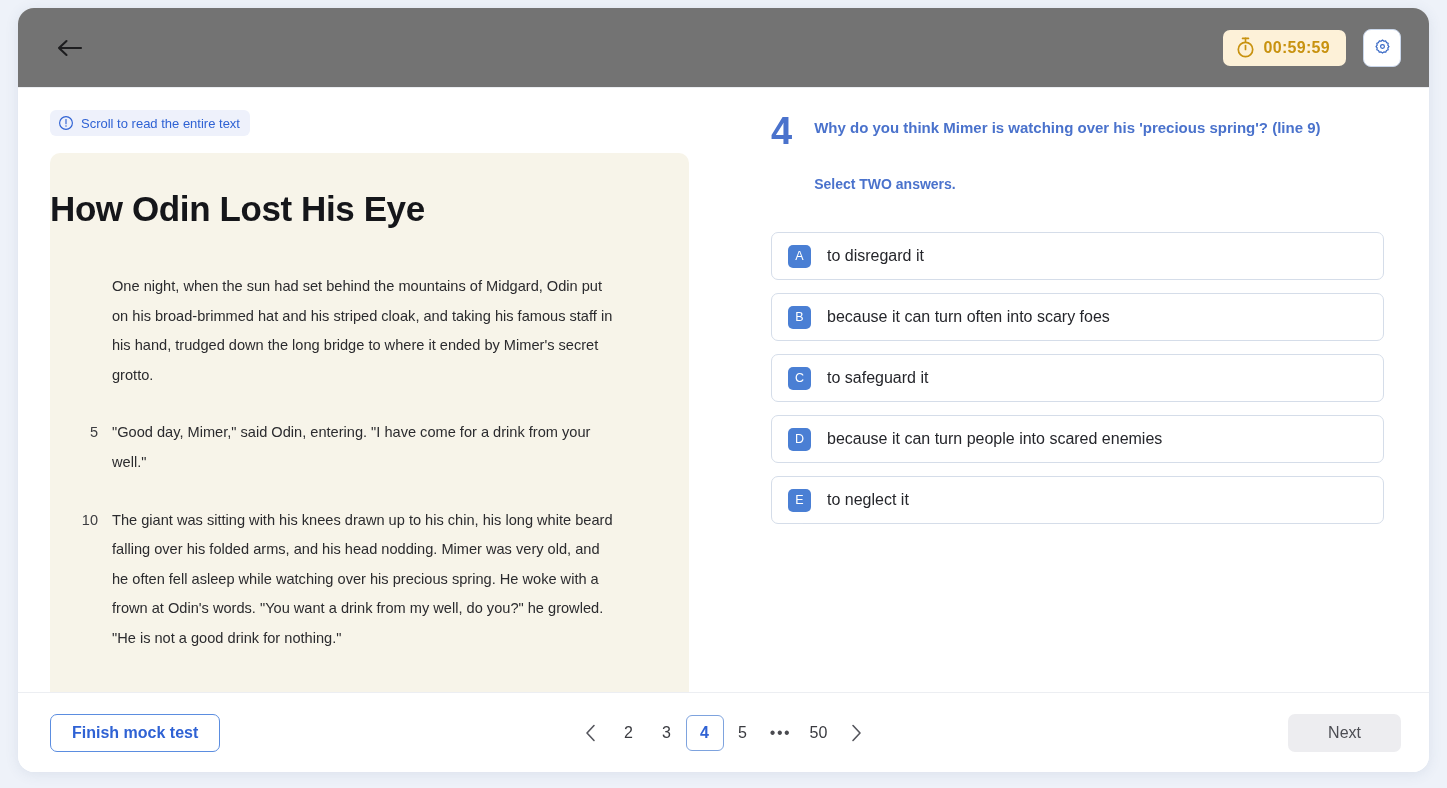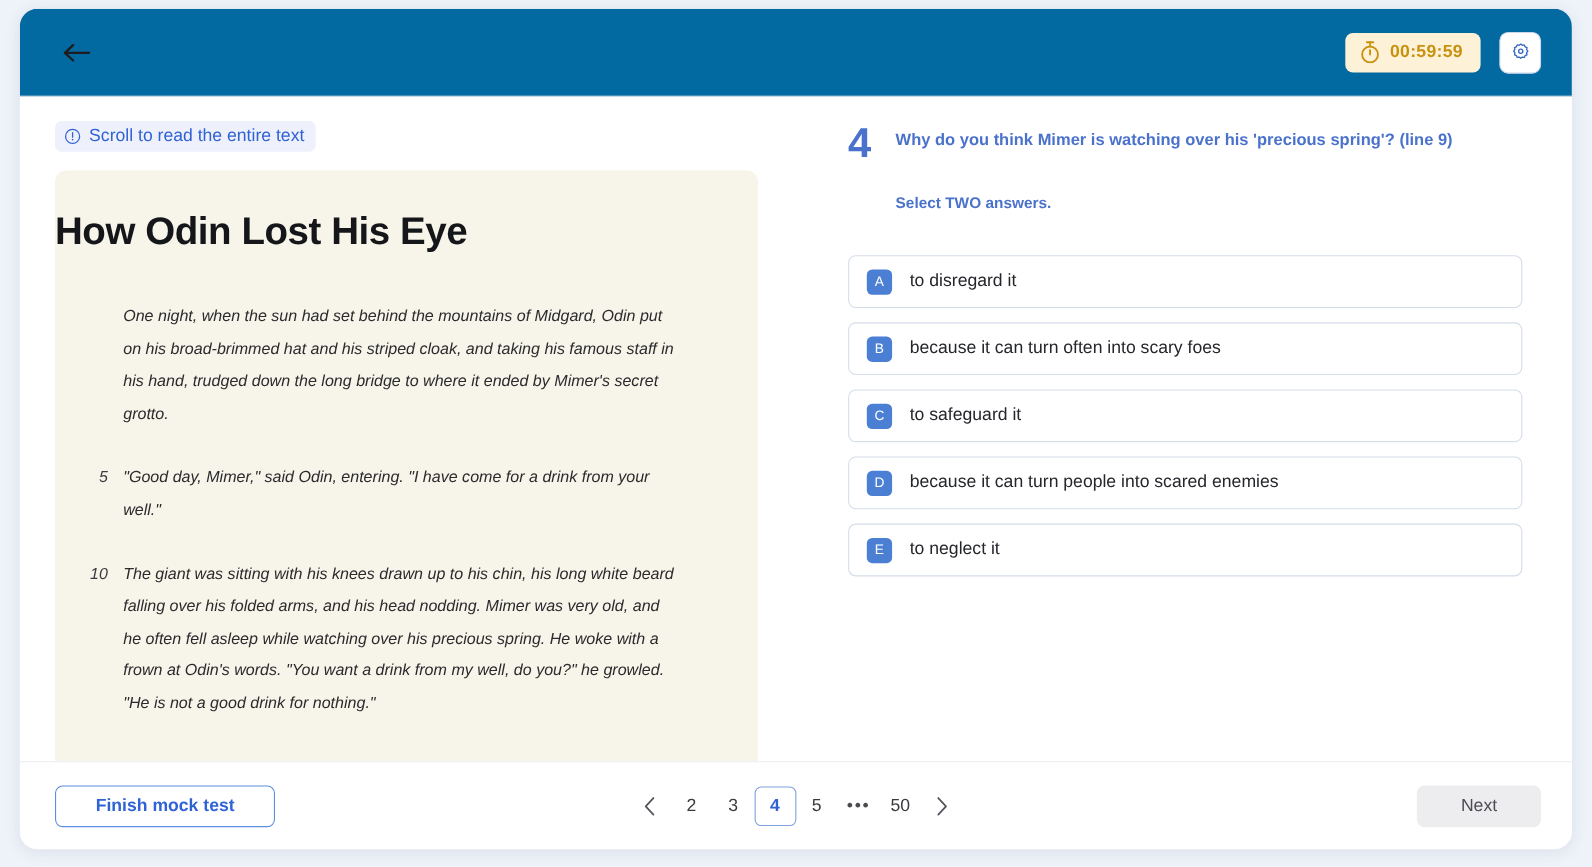--- a/index.html
+++ b/index.html
@@ -27,21 +27,21 @@
   }
 
   
   .header {
     height: 80px;
     flex: 0 0 80px;
     border-bottom: 1px solid #eceef2;
     display: flex;
     align-items: center;
     padding: 0 28px 0 32px;
-    background: #0369a1;
+    background: #737373;
   }
   .back-btn {
     width: 40px; height: 40px;
     display: flex; align-items: center; justify-content: center;
     background: none; border: none; cursor: pointer;
     color: #1d1d1f;
   }
   .header-spacer { flex: 1; }
 
   .timer-pill {
@@ -86,21 +86,21 @@
     display: flex;
     flex-direction: column;
     overflow: hidden;
   }
   .scroll-hint {
     display: inline-flex;
     align-items: center;
     gap: 7px;
     background: #eef1fb;
     color: #2f62d4;
-    font-size: 16px;
+    font-size: 13px;
     border-radius: 6px;
     padding: 5px 10px 5px 8px;
     align-self: flex-start;
     margin-bottom: 17px;
   }
   .passage-panel {
     background: #f7f4e9;
     border-radius: 10px 10px 0 0;
     width: 639px;
     flex: 1 1 auto;
@@ -109,21 +109,21 @@
     position: relative;
   }
   .passage-title {
     text-align: left;
     font-size: 35px;
     font-weight: bold;
     color: #15161a;
     letter-spacing: -0.4px;
     margin-bottom: 43px;
   }
-  .passage-body { padding: 0 34px 0 0; font-style: italic; }
+  .passage-body { padding: 0 34px 0 0; }
   .para {
     display: flex;
     margin-bottom: 28px;
   }
   .lineno {
     width: 62px;
     flex: 0 0 62px;
     text-align: right;
     padding-right: 14px;
     font-size: 14.5px;
@@ -209,21 +209,21 @@
     z-index: 5;
   }
   .finish-btn {
     border: 1px solid #5b8de0;
     border-radius: 7px;
     background: #fff;
     color: #2f62d4;
     font-size: 16px;
     font-weight: bold;
     height: 38px;
-    padding: 0 36px;
+    padding: 0 21px;
     cursor: pointer;
     font-family: "Liberation Sans", sans-serif;
   }
   .pager {
     position: absolute;
     left: 50%;
     transform: translateX(-50%);
     display: flex;
     align-items: center;
     gap: 0px;

